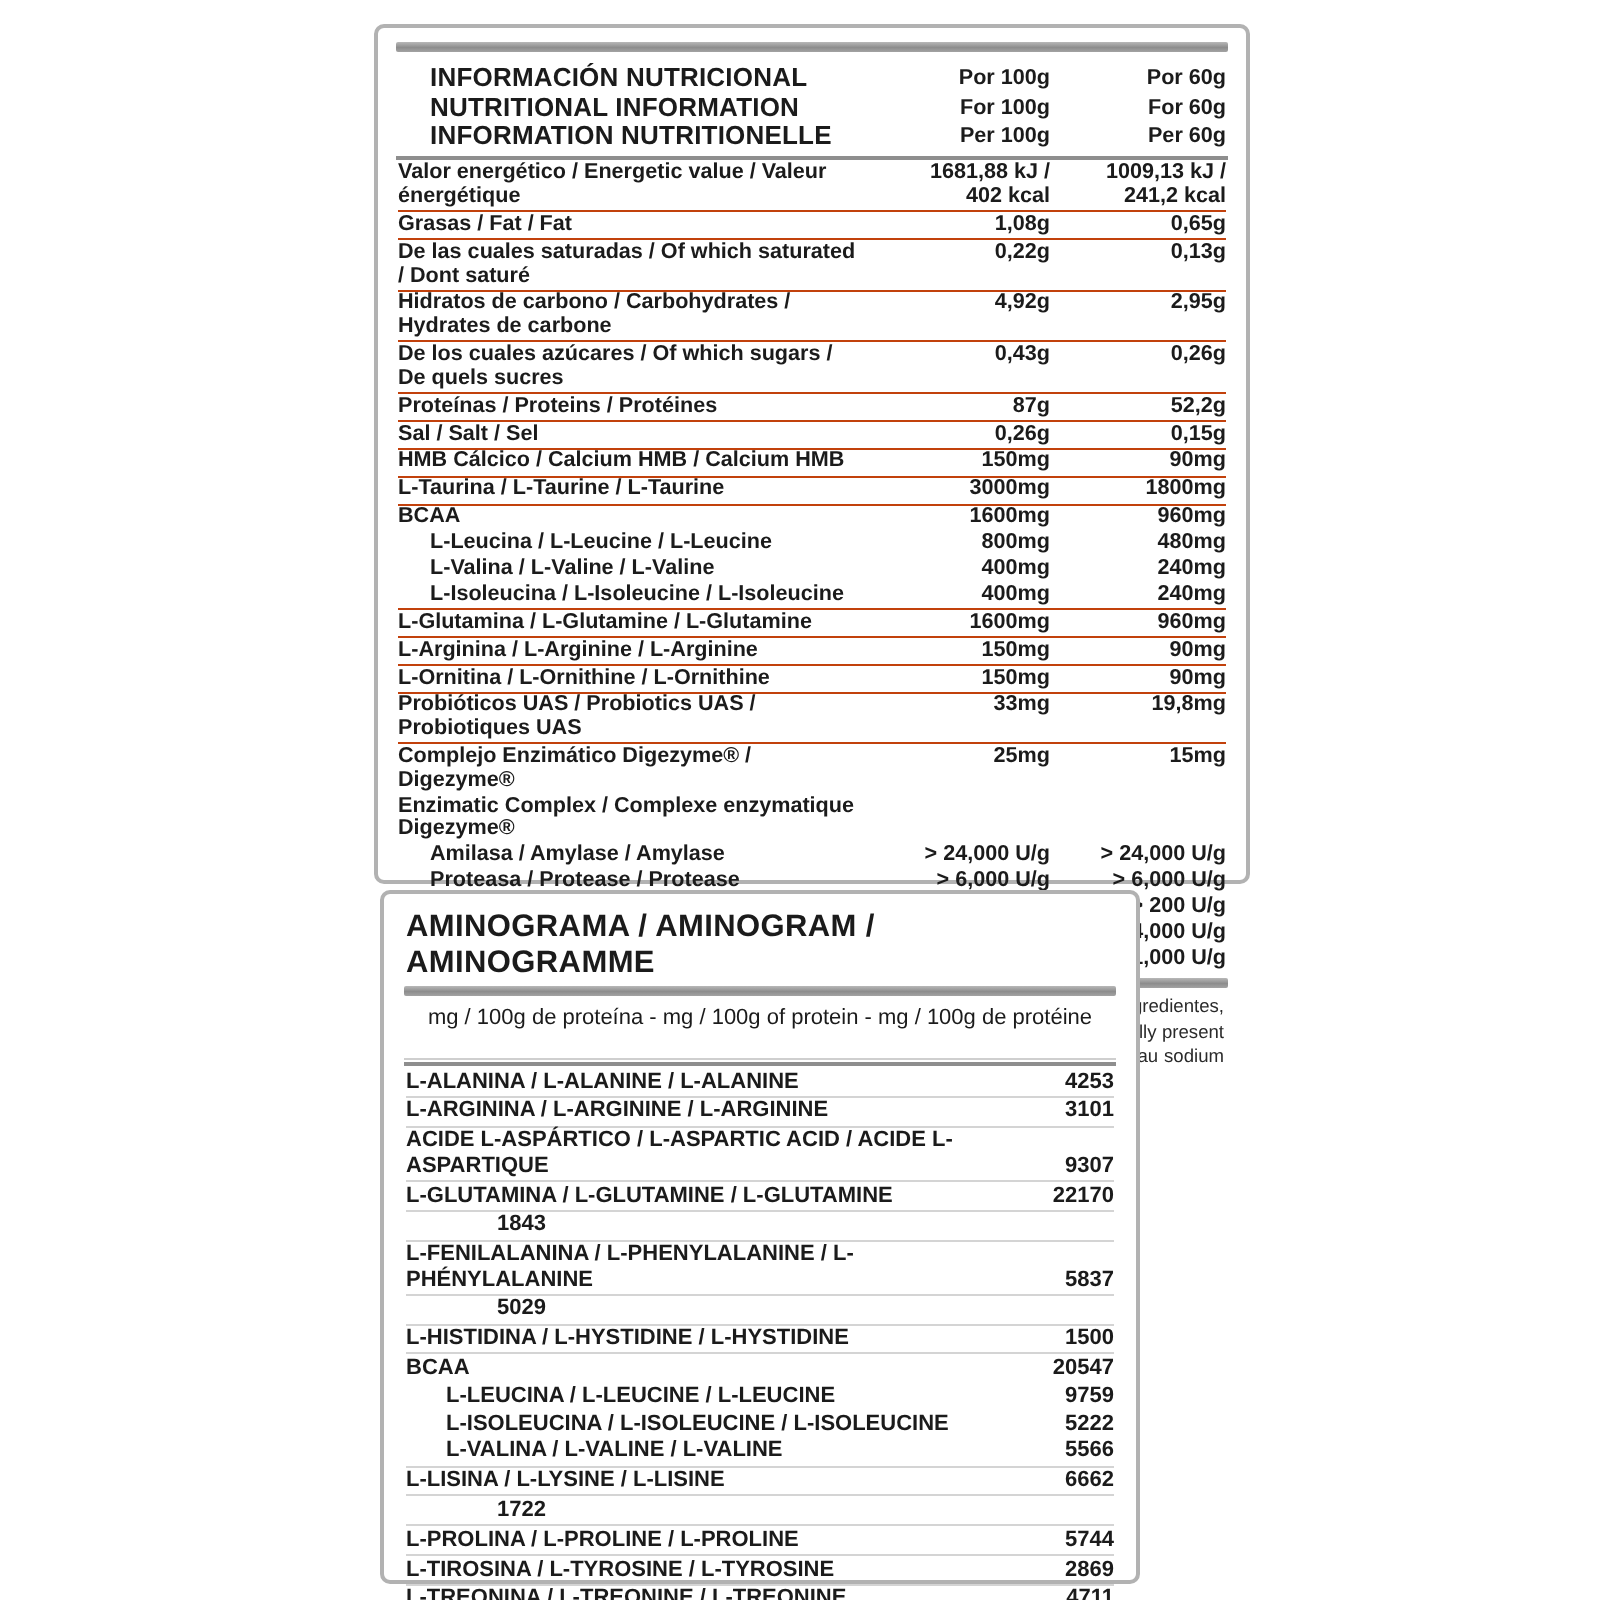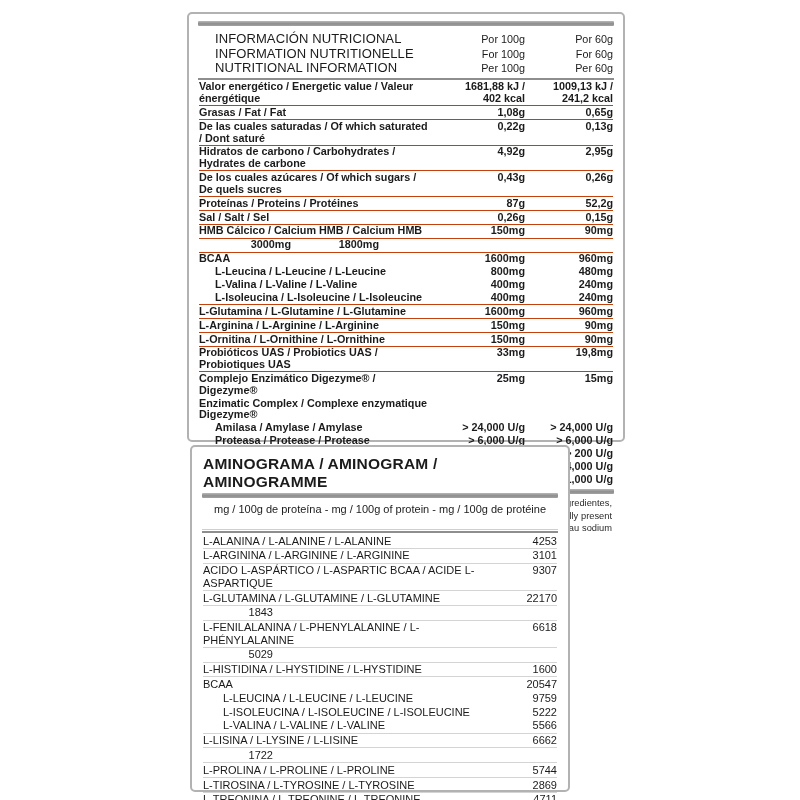--- a/index.html
+++ b/index.html
@@ -18,23 +18,23 @@
     height:5px;border-radius:1px;
     background:linear-gradient(180deg,#b8b8b8 0%,#8d8d8d 55%,#a3a3a3 100%);
   }
   .bar-top-m{margin:2px 1px 5px 1px;}
   .bar-mid-m{margin:3px 1px 2px 1px;}
   .bar-amg-m{margin:2px 1px 4px 1px;}
 
   
   .nt-header{display:flex;align-items:flex-start;padding:1px 2px 2px 2px;}
   .nt-titles{flex:1;}
-  .nt-title-line{font-size:13px;font-weight:400;line-height:14.6px;letter-spacing:.1px;padding-left:16px;}
+  .nt-title-line{font-size:13px;font-weight:700;line-height:14.6px;letter-spacing:.1px;padding-left:16px;}
   .nt-col{width:88px;text-align:right;}
-  .nt-col-line{font-size:10.8px;font-weight:400;line-height:14.6px;}
+  .nt-col-line{font-size:10.8px;font-weight:700;line-height:14.6px;}
   .midline{border-top:2px solid #8e8e8e;margin:0 1px;}
 
   
   .nrows{padding:1px 2px 0 2px;}
   .nrow{
     display:flex;align-items:flex-start;
     border-bottom:1px solid #c2410c;
     font-size:10.8px;font-weight:700;line-height:11.7px;padding:0.6px 0;
   }
   .nrow.noline{border-bottom:none;}
@@ -52,41 +52,41 @@
   .amg-title{
     margin:2px 2px 1px 2px;font-size:15.5px;font-weight:700;letter-spacing:.2px;
   }
   .amg-sub{
     text-align:center;font-size:11px;font-weight:400;line-height:15px;
     border-bottom:1px solid #cfcfcf;padding-bottom:12px;margin:0 1px;
   }
   .dblline{border-top:2px solid #8e8e8e;margin:1px 1px 1px 1px;}
   .arows{padding:0 2px;}
   .arow{
-    display:flex;align-items:flex-start;
+    display:flex;align-items:flex-end;
     border-bottom:1px solid #d4d4d4;
-    font-size:11px;font-weight:400;line-height:12.6px;padding:0.6px 0;
+    font-size:11px;font-weight:700;line-height:12.6px;padding:0.6px 0;
   }
   .arow.noline{border-bottom:none;}
   .arow:last-child{border-bottom:none;}
   .arow .albl{flex:1;}
   .arow.indent .albl{padding-left:20px;}
   .arow .aval{width:70px;text-align:right;}
 </style>
 </head>
 <body>
 
 <section class="box box-top">
   <div class="thickbar bar-top-m"></div>
 
   <div class="nt-header">
     <div class="nt-titles">
       <div class="nt-title-line">INFORMACIÓN NUTRICIONAL</div>
+      <div class="nt-title-line">NUTRITIONAL INFORMATION</div>
       <div class="nt-title-line">INFORMATION NUTRITIONELLE</div>
-      <div class="nt-title-line">NUTRITIONAL INFORMATION</div>
     </div>
     <div class="nt-col">
       <div class="nt-col-line">Por 100g</div>
       <div class="nt-col-line">For 100g</div>
       <div class="nt-col-line">Per 100g</div>
     </div>
     <div class="nt-col">
       <div class="nt-col-line">Por 60g</div>
       <div class="nt-col-line">For 60g</div>
       <div class="nt-col-line">Per 60g</div>
@@ -132,20 +132,21 @@
     <span class="nlabel">Sal / Salt / Sel</span>
     <span class="nval v100">0,26g</span>
     <span class="nval v60">0,15g</span>
   </div>
       <div class="nrow">
     <span class="nlabel">HMB Cálcico / Calcium HMB / Calcium HMB</span>
     <span class="nval v100">150mg</span>
     <span class="nval v60">90mg</span>
   </div>
       <div class="nrow">
+    <span class="nlabel">L-Taurina / L-Taurine / L-Taurine</span>
     <span class="nval v100">3000mg</span>
     <span class="nval v60">1800mg</span>
   </div>
       <div class="nrow noline">
     <span class="nlabel">BCAA</span>
     <span class="nval v100">1600mg</span>
     <span class="nval v60">960mg</span>
   </div>
       <div class="nrow indent noline">
     <span class="nlabel">L-Leucina / L-Leucine / L-Leucine</span>
@@ -231,40 +232,40 @@
   <div class="arows" id="aminogram-rows">
       <div class="arow">
     <span class="albl">L-ALANINA / L-ALANINE / L-ALANINE</span>
     <span class="aval">4253</span>
   </div>
       <div class="arow">
     <span class="albl">L-ARGININA / L-ARGININE / L-ARGININE</span>
     <span class="aval">3101</span>
   </div>
       <div class="arow">
-    <span class="albl">ACIDO L-ASPÁRTICO / L-ASPARTIC BCAA / ACIDE L-ASPARTIQUE</span>
+    <span class="albl">ACIDE L-ASPÁRTICO / L-ASPARTIC ACID / ACIDE L-ASPARTIQUE</span>
     <span class="aval">9307</span>
   </div>
       <div class="arow">
     <span class="albl">L-GLUTAMINA / L-GLUTAMINE / L-GLUTAMINE</span>
     <span class="aval">22170</span>
   </div>
       <div class="arow">
     <span class="aval">1843</span>
   </div>
       <div class="arow">
     <span class="albl">L-FENILALANINA / L-PHENYLALANINE / L-PHÉNYLALANINE</span>
-    <span class="aval">6618</span>
+    <span class="aval">5837</span>
   </div>
       <div class="arow">
     <span class="aval">5029</span>
   </div>
       <div class="arow">
     <span class="albl">L-HISTIDINA / L-HYSTIDINE / L-HYSTIDINE</span>
-    <span class="aval">1600</span>
+    <span class="aval">1500</span>
   </div>
       <div class="arow noline">
     <span class="albl">BCAA</span>
     <span class="aval">20547</span>
   </div>
       <div class="arow indent noline">
     <span class="albl">L-LEUCINA / L-LEUCINE / L-LEUCINE</span>
     <span class="aval">9759</span>
   </div>
       <div class="arow indent noline">

